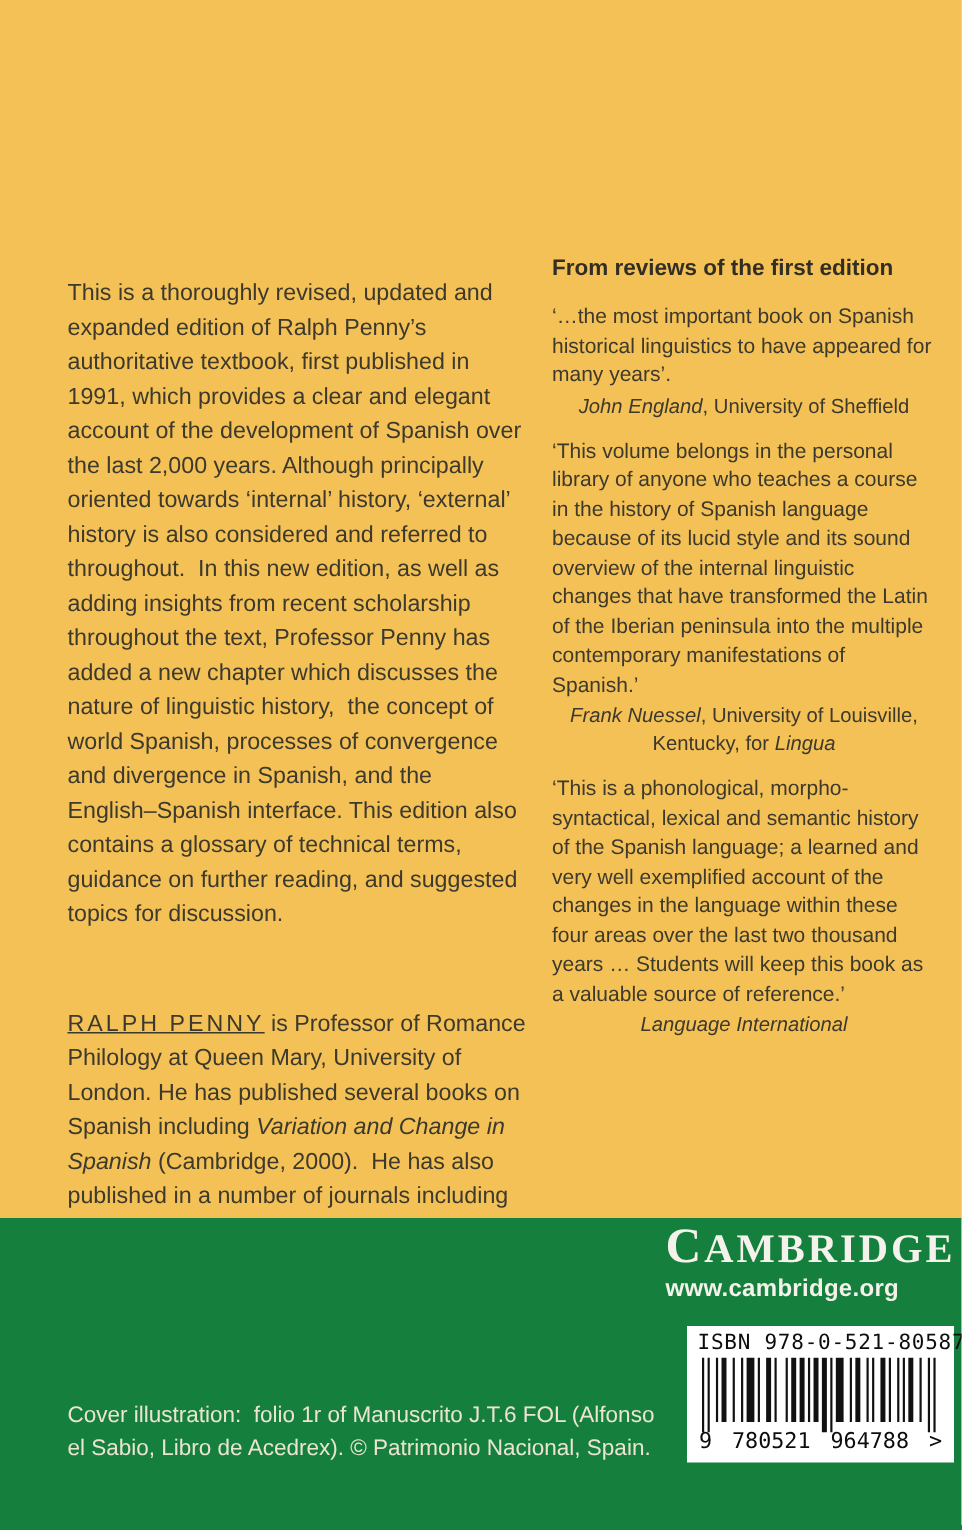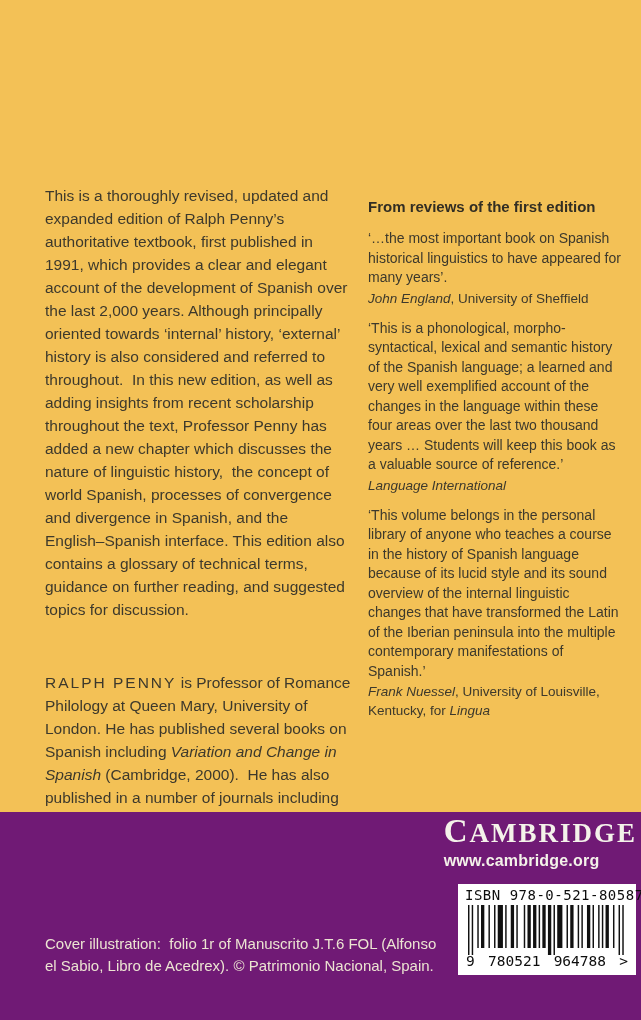--- a/index.html
+++ b/index.html
@@ -7,28 +7,28 @@
   .cover {
     position:relative; width:641px; height:1020px;
     background:#f3c156; overflow:hidden;
     font-family:"Liberation Sans", sans-serif;
     padding-left:20px;
   }
   
   .left-col { position:absolute; left:45px; top:184px; width:306px; color:#3d392c; }
   .blurb { font-size:15.5px; line-height:23px; white-space:pre-wrap; }
   .bio   { margin-top:50px; font-size:15.5px; line-height:23px; white-space:pre-wrap; }
-  .seg-caps   { letter-spacing:2px; }
+  .seg-caps   { letter-spacing:2px;text-decoration:underline; }
   .seg-italic { font-style:italic; }
   
-  .right-col { position:absolute; left:368px; top:198px; width:256px; color:#3d392c; }
+  .right-col { position:absolute; left:368px; top:170px; width:256px; color:#3d392c; }
   .reviews-heading { font-size:15px; font-weight:bold; color:#322e23; line-height:18px; margin-bottom:13px; }
   .review { margin-bottom:11px; }
   .review-quote { font-size:14px; line-height:19.5px; white-space:pre-wrap; }
-  .review-attr  { font-size:13.5px; line-height:19px; margin-top:1px; }
+  .review-attr  { font-size:13.5px; line-height:19px; margin-top:1px;text-align:center; }
   
   .band { position:absolute; left:0; top:812px; width:641px; height:208px; background:#1661a5; }
   .logo { position:absolute; top:6px; right:4px; color:#f4f2ea; font-family:"Liberation Serif", serif; text-align:left; }
   .logo-cambridge { font-size:27px; font-weight:bold; letter-spacing:2px; line-height:27px; }
   .logo-cambridge::first-letter { font-size:33px; }
   .logo-univpress { font-size:15px; font-weight:bold; letter-spacing:2.2px; line-height:17px; margin-top:1px; }
   .logo-site { font-family:"Liberation Sans", sans-serif; font-weight:bold; font-size:16px; margin-top:5px; letter-spacing:0.2px; }
   .isbn-box {
     position:absolute; top:72px; right:5px; width:178px; height:91px;
     background:#ffffff; padding:3px 7px 4px;
@@ -58,31 +58,31 @@
   </div>
 
   <div class="right-col">
     <h3 class="reviews-heading">From reviews of the first edition</h3>
     <div id="reviews">
         <div class="review">
           <p class="review-quote">‘…the most important book on Spanish historical linguistics to have appeared for many years’.</p>
           <p class="review-attr"><span class="seg-italic">John England</span><span>, University of Sheffield</span></p>
         </div>
         <div class="review">
+          <p class="review-quote">‘This volume belongs in the personal library of anyone who teaches a course in the history of Spanish language because of its lucid style and its sound overview of the internal linguistic changes that have transformed the Latin of the Iberian peninsula into the multiple contemporary manifestations of Spanish.’</p>
+          <p class="review-attr"><span class="seg-italic">Frank Nuessel</span><span>, University of Louisville, Kentucky, for </span><span class="seg-italic">Lingua</span></p>
+        </div>
+        <div class="review">
           <p class="review-quote">‘This is a phonological, morpho-syntactical, lexical and semantic history of the Spanish language; a learned and very well exemplified account of the changes in the language within these four areas over the last two thousand years … Students will keep this book as a valuable source of reference.’</p>
           <p class="review-attr"><span class="seg-italic">Language International</span></p>
-        </div>
-        <div class="review">
-          <p class="review-quote">‘This volume belongs in the personal library of anyone who teaches a course in the history of Spanish language because of its lucid style and its sound overview of the internal linguistic changes that have transformed the Latin of the Iberian peninsula into the multiple contemporary manifestations of Spanish.’</p>
-          <p class="review-attr"><span class="seg-italic">Frank Nuessel</span><span>, University of Louisville, Kentucky, for </span><span class="seg-italic">Lingua</span></p>
         </div>
       </div>
   </div>
 
-  <div class="band" style="background: #701a75;">
+  <div class="band" style="background: #15803d;">
 
     <div class="logo">
       <div class="logo-cambridge">CAMBRIDGE</div>
       <div class="logo-site">www.cambridge.org</div>
     </div>
 
     <div class="isbn-box">
       <div class="isbn-label">ISBN 978-0-521-80587-2</div>
       <svg id="barcode-svg" class="barcode" width="162" height="50" viewBox="0 0 162 50">
           <rect x="2.00" y="0" width="1.46" height="50" fill="#111"></rect>

